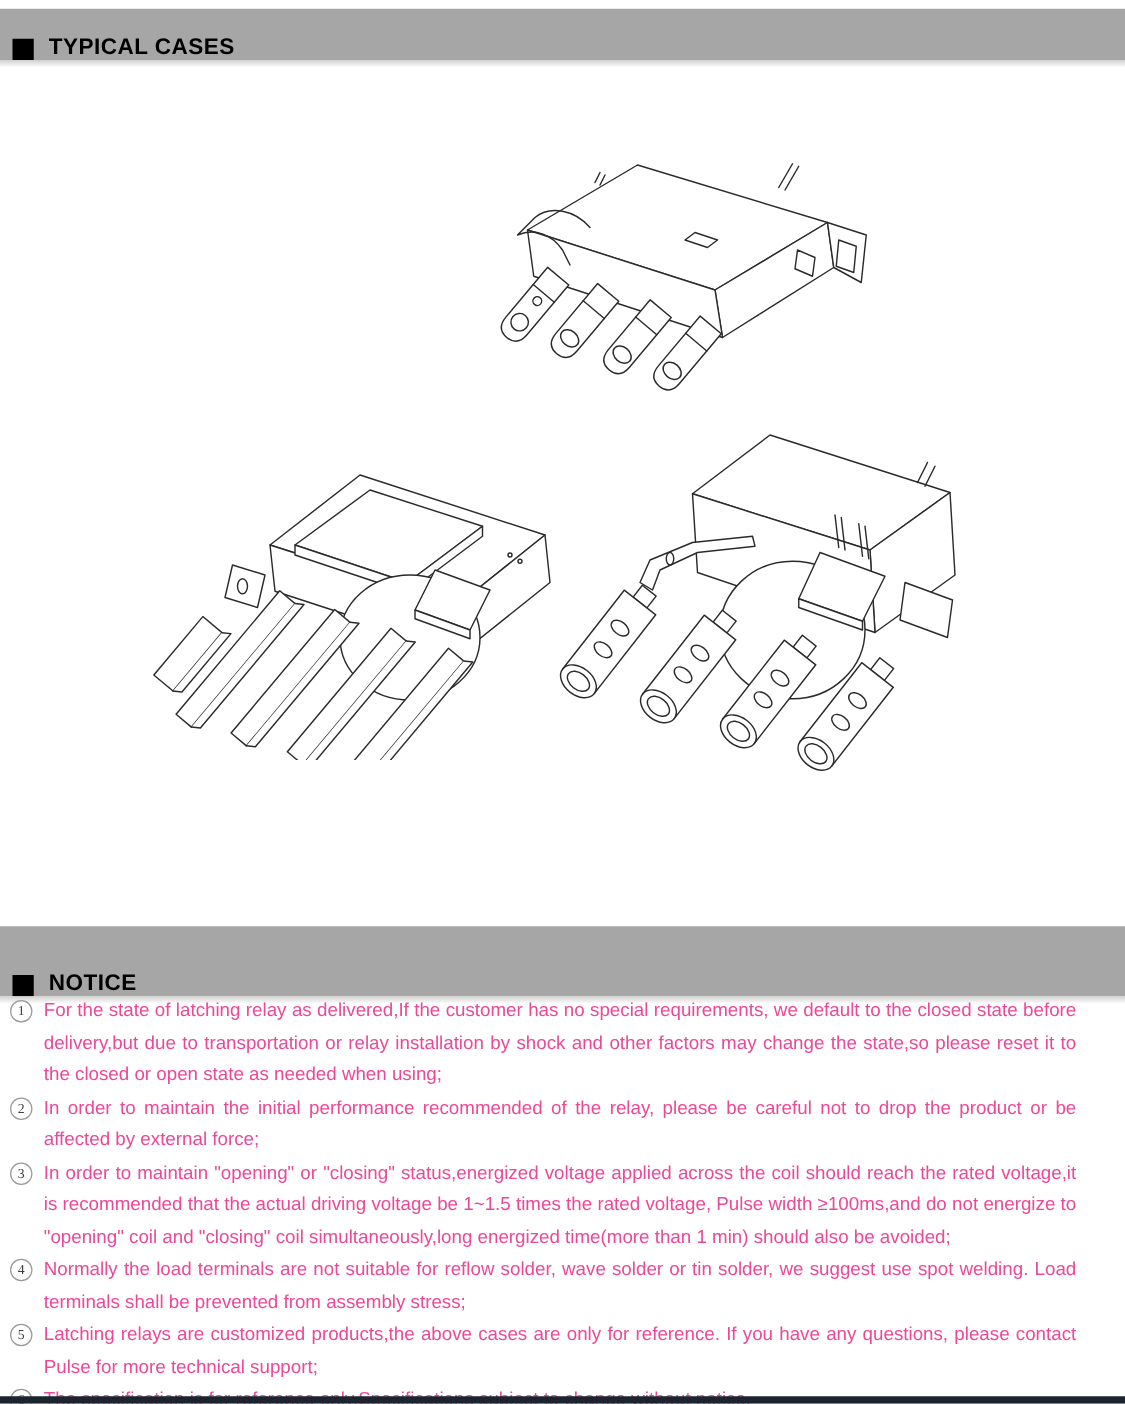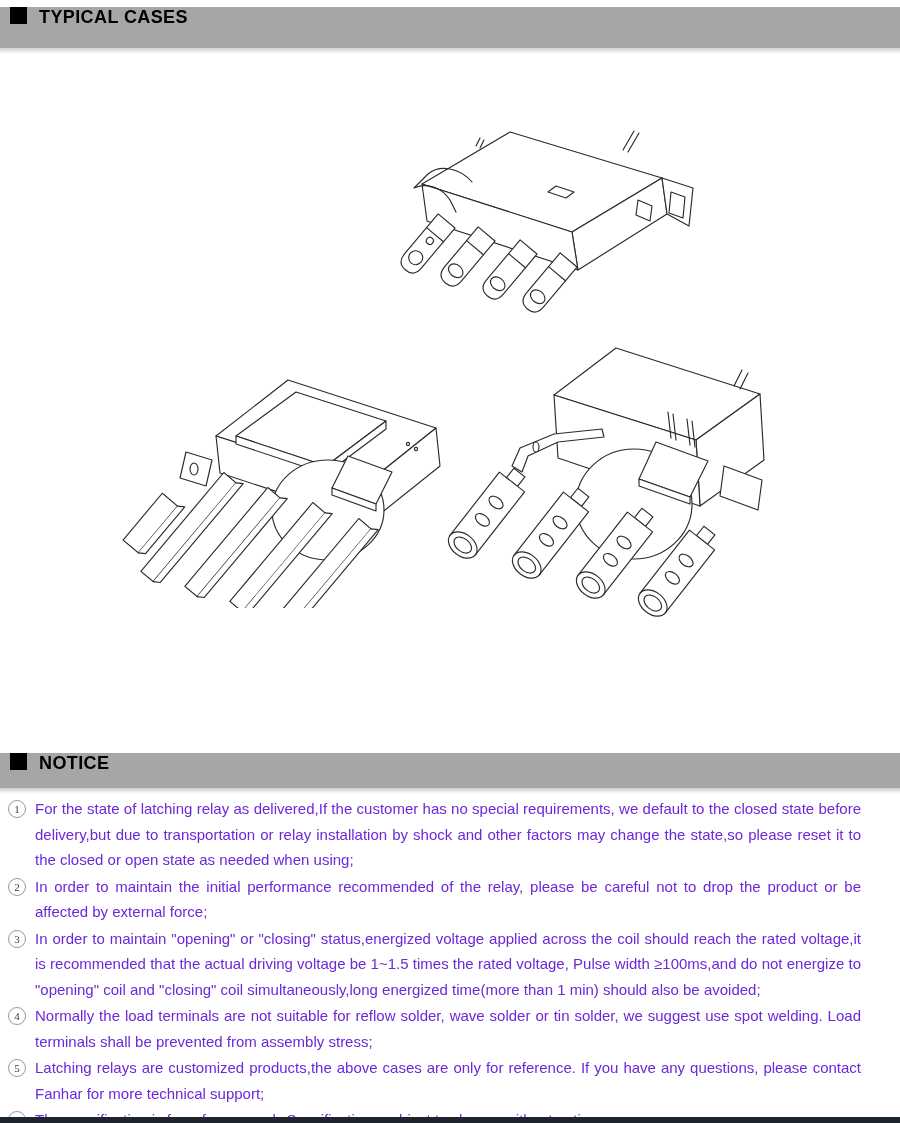--- a/index.html
+++ b/index.html
@@ -2,43 +2,43 @@
 <html><head>
 <meta charset="utf-8">
 <style>
   html,body{margin:0;padding:0;overflow:hidden;}
   body{
     width:900px;height:1123px;position:relative;background:#ffffff;
     font-family:"Liberation Sans",sans-serif;color:#111;
   }
   .section-bar{
     position:absolute;left:0;width:900px;background:#a6a6a6;
-    display:flex;align-items:flex-start;padding-left:10px;box-sizing:border-box;
+    display:flex;align-items:flex-end;padding-left:10px;box-sizing:border-box;
   }
   .section-bar::after{
     content:"";position:absolute;left:0;right:0;bottom:-6px;height:6px;
     background:linear-gradient(#cfcfcf,#ffffff);
   }
   #hdr-typical{top:7px;height:41px;}
-  #hdr-notice{top:741px;height:35px;margin-top:12px;}
+  #hdr-notice{top:741px;height:56px;}
   .sq{width:17px;height:17px;background:#000;margin-right:12px;flex:0 0 auto;}
   .section-bar h2{margin:0;font-size:18px;font-weight:bold;color:#000;letter-spacing:.4px;}
   .drawing{position:absolute;}
   #relay1{left:360px;top:120px;}
   #relay2{left:120px;top:352px;}
   #relay3{left:424px;top:334px;}
   .line-art{fill:#ffffff;stroke:#2b2b2b;stroke-width:1.15;stroke-linejoin:round;stroke-linecap:round;}
   .line-art .nf{fill:none;}
   .notice-list{position:absolute;top:796px;left:8px;width:853px;margin:0;padding:0;list-style:none;}
   .notice-item{display:flex;margin:0 0 1px 0;}
   .num{
     flex:0 0 16px;height:16px;margin:4px 9px 0 0;border:1px solid #9a9a9a;border-radius:50%;
     font-family:"Liberation Serif",serif;font-size:11px;line-height:16px;text-align:center;color:#3c3c3c;
   }
-  .notice-item p{margin:0;flex:1;font-size:15px;line-height:25.5px;text-align:justify;color:#6d28d9;}
+  .notice-item p{margin:0;flex:1;font-size:15px;line-height:25.5px;text-align:justify;color:#ec4899;}
   .footer-bar{position:absolute;left:0;top:1117px;width:900px;height:6px;background:#1c2430;z-index:3;}
 </style>
 </head>
 <body>
 
 <div class="section-bar" id="hdr-typical">
   <span class="sq"></span>
   <h2>TYPICAL CASES</h2>
 </div>
 
@@ -204,21 +204,21 @@
     <li class="notice-item">
     <span class="num">3</span>
     <p>In order to maintain "opening" or "closing" status,energized voltage applied across the coil should reach the rated voltage,it is recommended that the actual driving voltage be 1~1.5 times the rated voltage, Pulse width ≥100ms,and do not energize to "opening" coil and "closing" coil simultaneously,long energized time(more than 1 min) should also be avoided;</p>
   </li>
     <li class="notice-item">
     <span class="num">4</span>
     <p>Normally the load terminals are not suitable for reflow solder, wave solder or tin solder, we suggest use spot welding. Load terminals shall be prevented from assembly stress;</p>
   </li>
     <li class="notice-item">
     <span class="num">5</span>
-    <p>Latching relays are customized products,the above cases are only for reference. If you have any questions, please contact Fanhar for more technical support;</p>
+    <p>Latching relays are customized products,the above cases are only for reference. If you have any questions, please contact Pulse for more technical support;</p>
   </li>
     <li class="notice-item">
     <span class="num">6</span>
     <p>The specification is for reference only.Specifications subject to change without notice.</p>
   </li>
   </ol>
 
 <div class="footer-bar"></div>
 
 </body></html>

